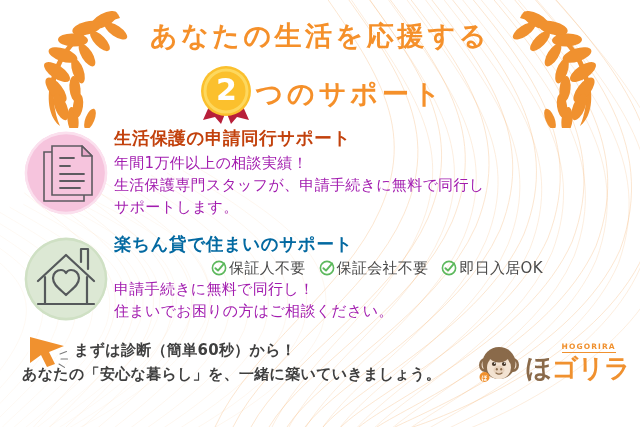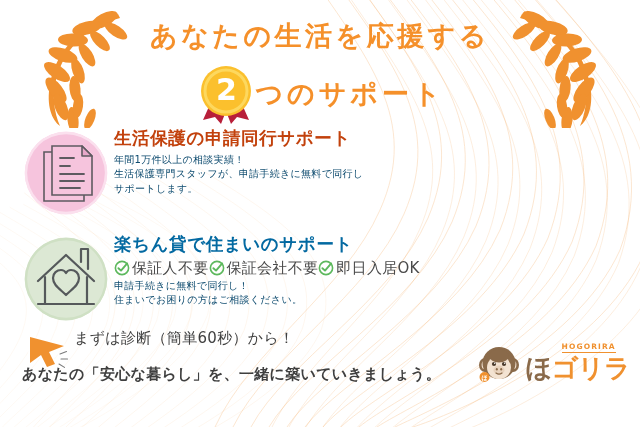--- a/index.html
+++ b/index.html
@@ -103,30 +103,32 @@
     font-size: 17.5px;
     font-weight: bold;
     letter-spacing: 0.6px;
     line-height: 1.25;
     margin: 0 0 3px 0;
     white-space: nowrap;
   }
   .row-title.c-purple { color: #c2410c; }
   .row-title.c-green  { color: #0369a1; }
   .row-text {
-    font-size: 10px;
+    font-size: 15px;
     line-height: 1.46;
-    color: #0c4a6e;
+    color: #a21caf;
     letter-spacing: 0.3px;
     white-space: nowrap;
   }
   .checks {
     display: flex;
     align-items: center;
+    gap: 13px;
     margin-bottom: 1px;
+    justify-content: center;
   }
   .check-item {
     display: flex;
     align-items: center;
     font-size: 15px;
     color: #4a4a4a;
     letter-spacing: 0.3px;
     white-space: nowrap;
   }
   .check-icon {
@@ -145,23 +147,23 @@
   .cursor-icon {
     position: absolute;
     left: 22px;
     top: 4px;
     width: 56px;
     height: 40px;
   }
   .footer-line1 {
     position: absolute;
     left: 74px;
-    top: 0;
+    top: 12px;
     font-size: 15px;
-    font-weight: normal;
+    font-weight: bold;
     color: #3f3f3f;
     letter-spacing: 0.3px;
     white-space: nowrap;
   }
   .footer-line2 {
     position: absolute;
     left: 22px;
     top: 36px;
     font-size: 15px;
     font-weight: bold;

